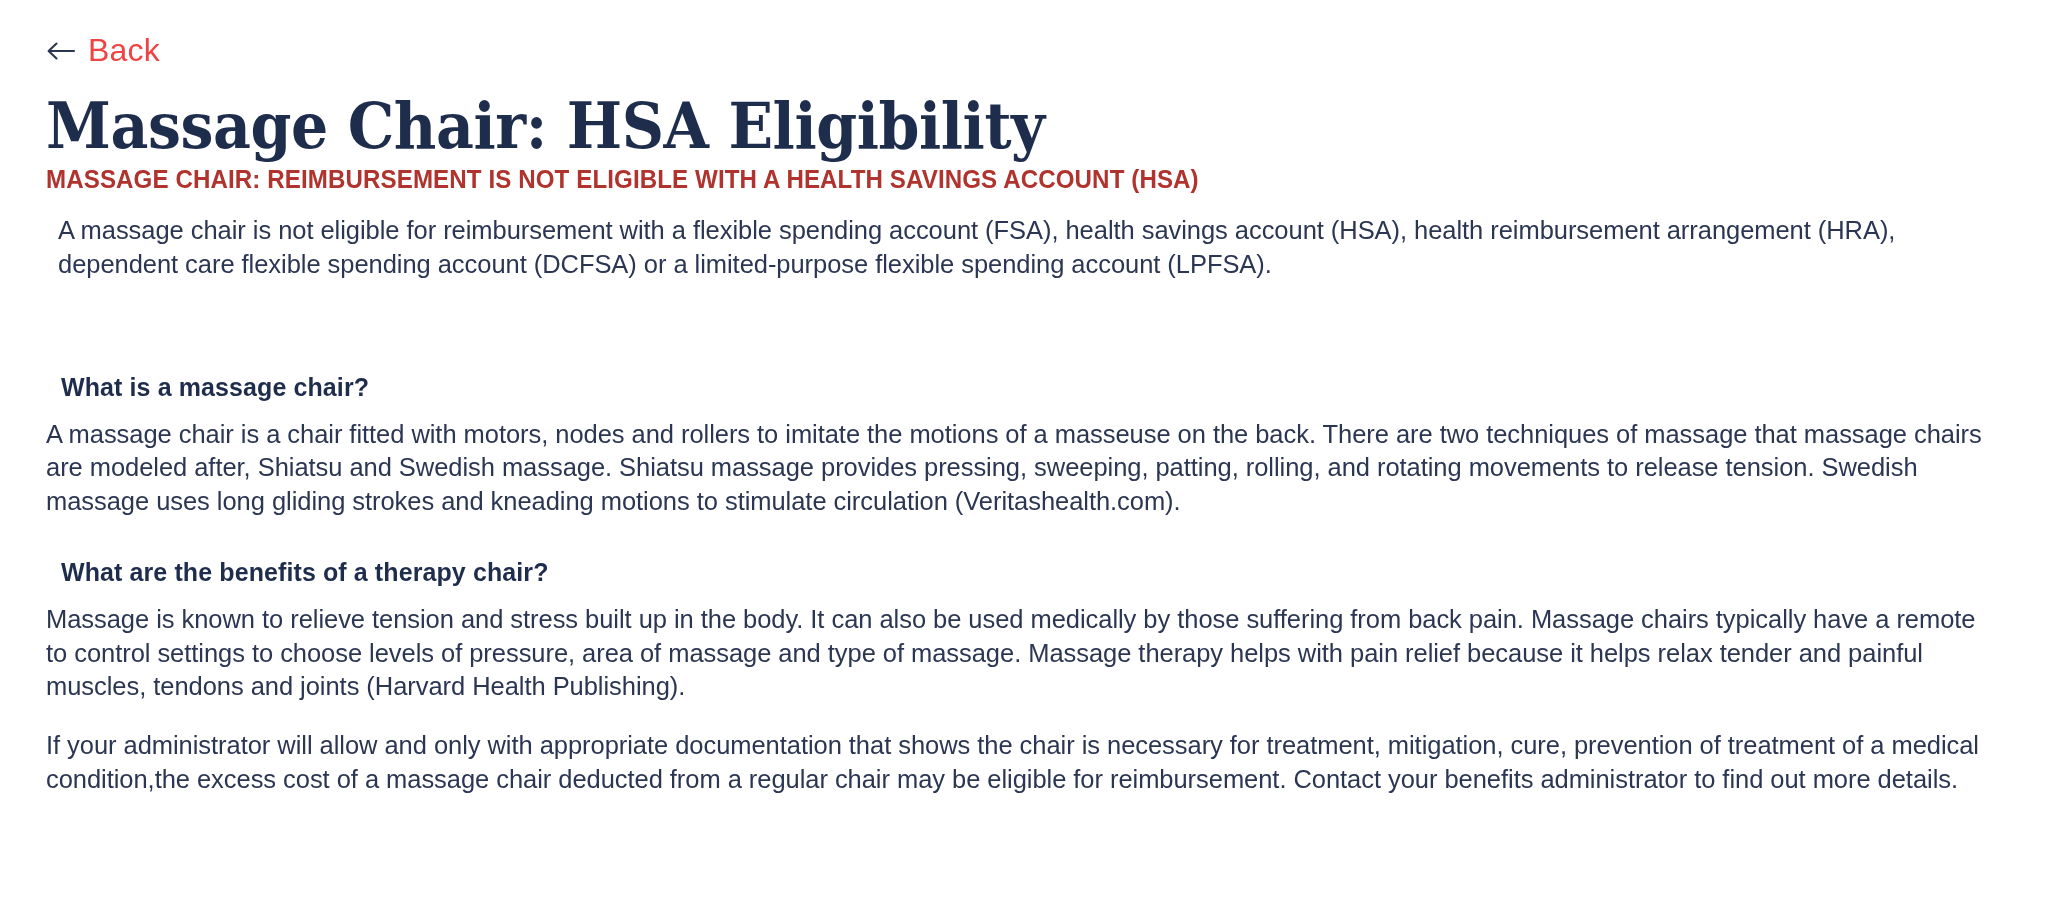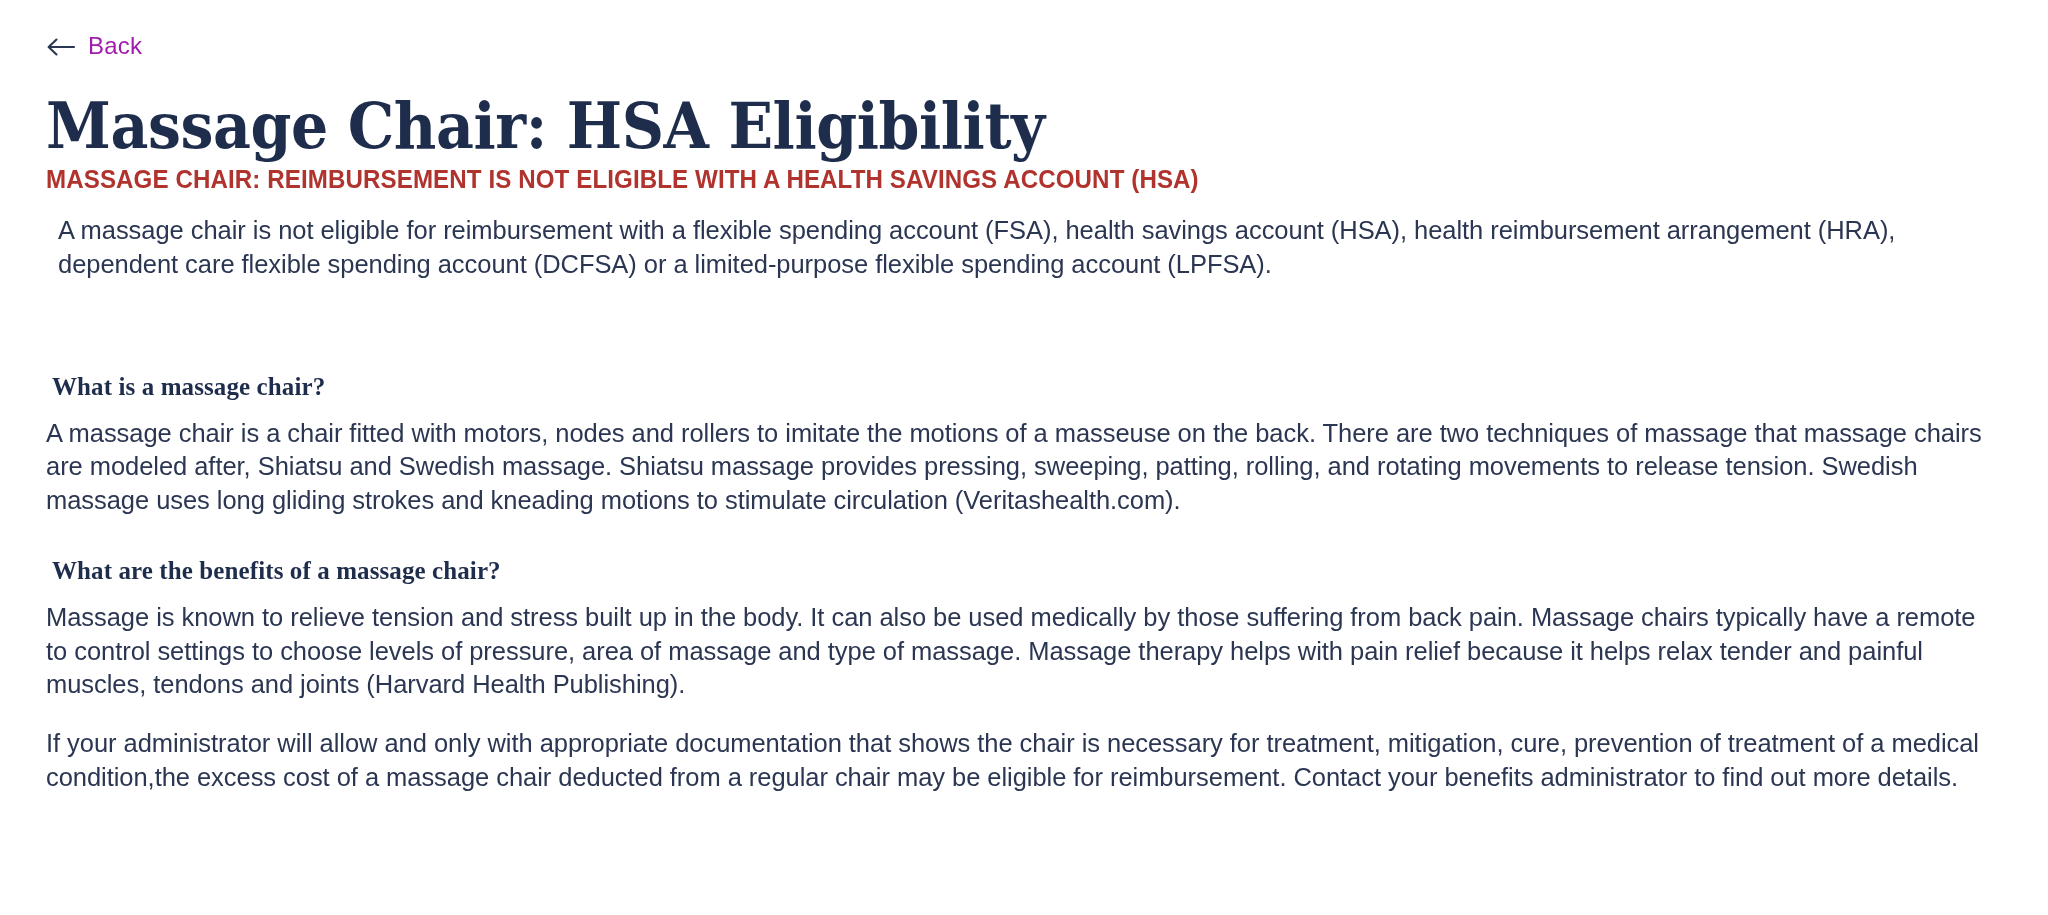--- a/index.html
+++ b/index.html
@@ -41,24 +41,24 @@
   .back-arrow {
     display: inline-block;
     width: 30px;
     height: 22px;
     position: relative;
     top: 1px;
   }
   .back-arrow svg { display: block; }
   .back-label {
     font-family: "Liberation Sans", sans-serif;
-    font-size: 24px;
+    font-size: 32px;
     font-weight: 400;
     letter-spacing: 0.2px;
-    color: #a21caf;
+    color: #ef4444;
   }
 
   
   .title-block {
     margin-top: 26px;
   }
   .page-title {
     font-family: "DejaVu Serif", "Liberation Serif", serif;
     font-weight: 700;
     font-size: 63px;
@@ -92,25 +92,25 @@
     font-size: 25.5px;
     line-height: 1.31;
     color: #2b3652;
     font-weight: 400;
     letter-spacing: -0.05px;
   }
   .section {
     margin-top: 0;
   }
   h2.section-heading {
-    font-family: Liberation Serif, serif;
+    font-family: Liberation Sans, sans-serif;
     font-size: 25px;
     font-weight: 700;
     color: #1f2d4d;
-    margin: 0 0 16px 6px;
+    margin: 0 0 16px 15px;
     letter-spacing: 0.1px;
   }
   .sec-gap-1 { margin-top: 92px; }
   .sec-gap-2 { margin-top: 40px; }
   p.body-text {
     margin: 16px 0 0 0;
   }
   p.body-text + p.body-text {
     margin-top: 26px;
   }
@@ -138,18 +138,18 @@
   </div>
 
   <p class="lead">A massage chair is not eligible for reimbursement with a flexible spending account (FSA), health savings account (HSA), health reimbursement arrangement (HRA), dependent care flexible spending account (DCFSA) or a limited-purpose flexible spending account (LPFSA).</p>
 
   <div class="section sec-gap-1">
     <h2 class="section-heading">What is a massage chair?</h2>
     <p class="body-text">A massage chair is a chair fitted with motors, nodes and rollers to imitate the motions of a masseuse on the back. There are two techniques of massage that massage chairs are modeled after, Shiatsu and Swedish massage. Shiatsu massage provides pressing, sweeping, patting, rolling, and rotating movements to release tension. Swedish massage uses long gliding strokes and kneading motions to stimulate circulation (Veritashealth.com).</p>
   </div>
 
   <div class="section sec-gap-2">
-    <h2 class="section-heading">What are the benefits of a massage chair?</h2>
+    <h2 class="section-heading">What are the benefits of a therapy chair?</h2>
     <p class="body-text">Massage is known to relieve tension and stress built up in the body. It can also be used medically by those suffering from back pain. Massage chairs typically have a remote to control settings to choose levels of pressure, area of massage and type of massage. Massage therapy helps with pain relief because it helps relax tender and painful muscles, tendons and joints (Harvard Health Publishing).</p>
     <p class="body-text">If your administrator will allow and only with appropriate documentation that shows the chair is necessary for treatment, mitigation, cure, prevention of treatment of a medical condition,the excess cost of a massage chair deducted from a regular chair may be eligible for reimbursement. Contact your benefits administrator to find out more details.</p>
   </div>
 
 </div>
 
 </body></html>

